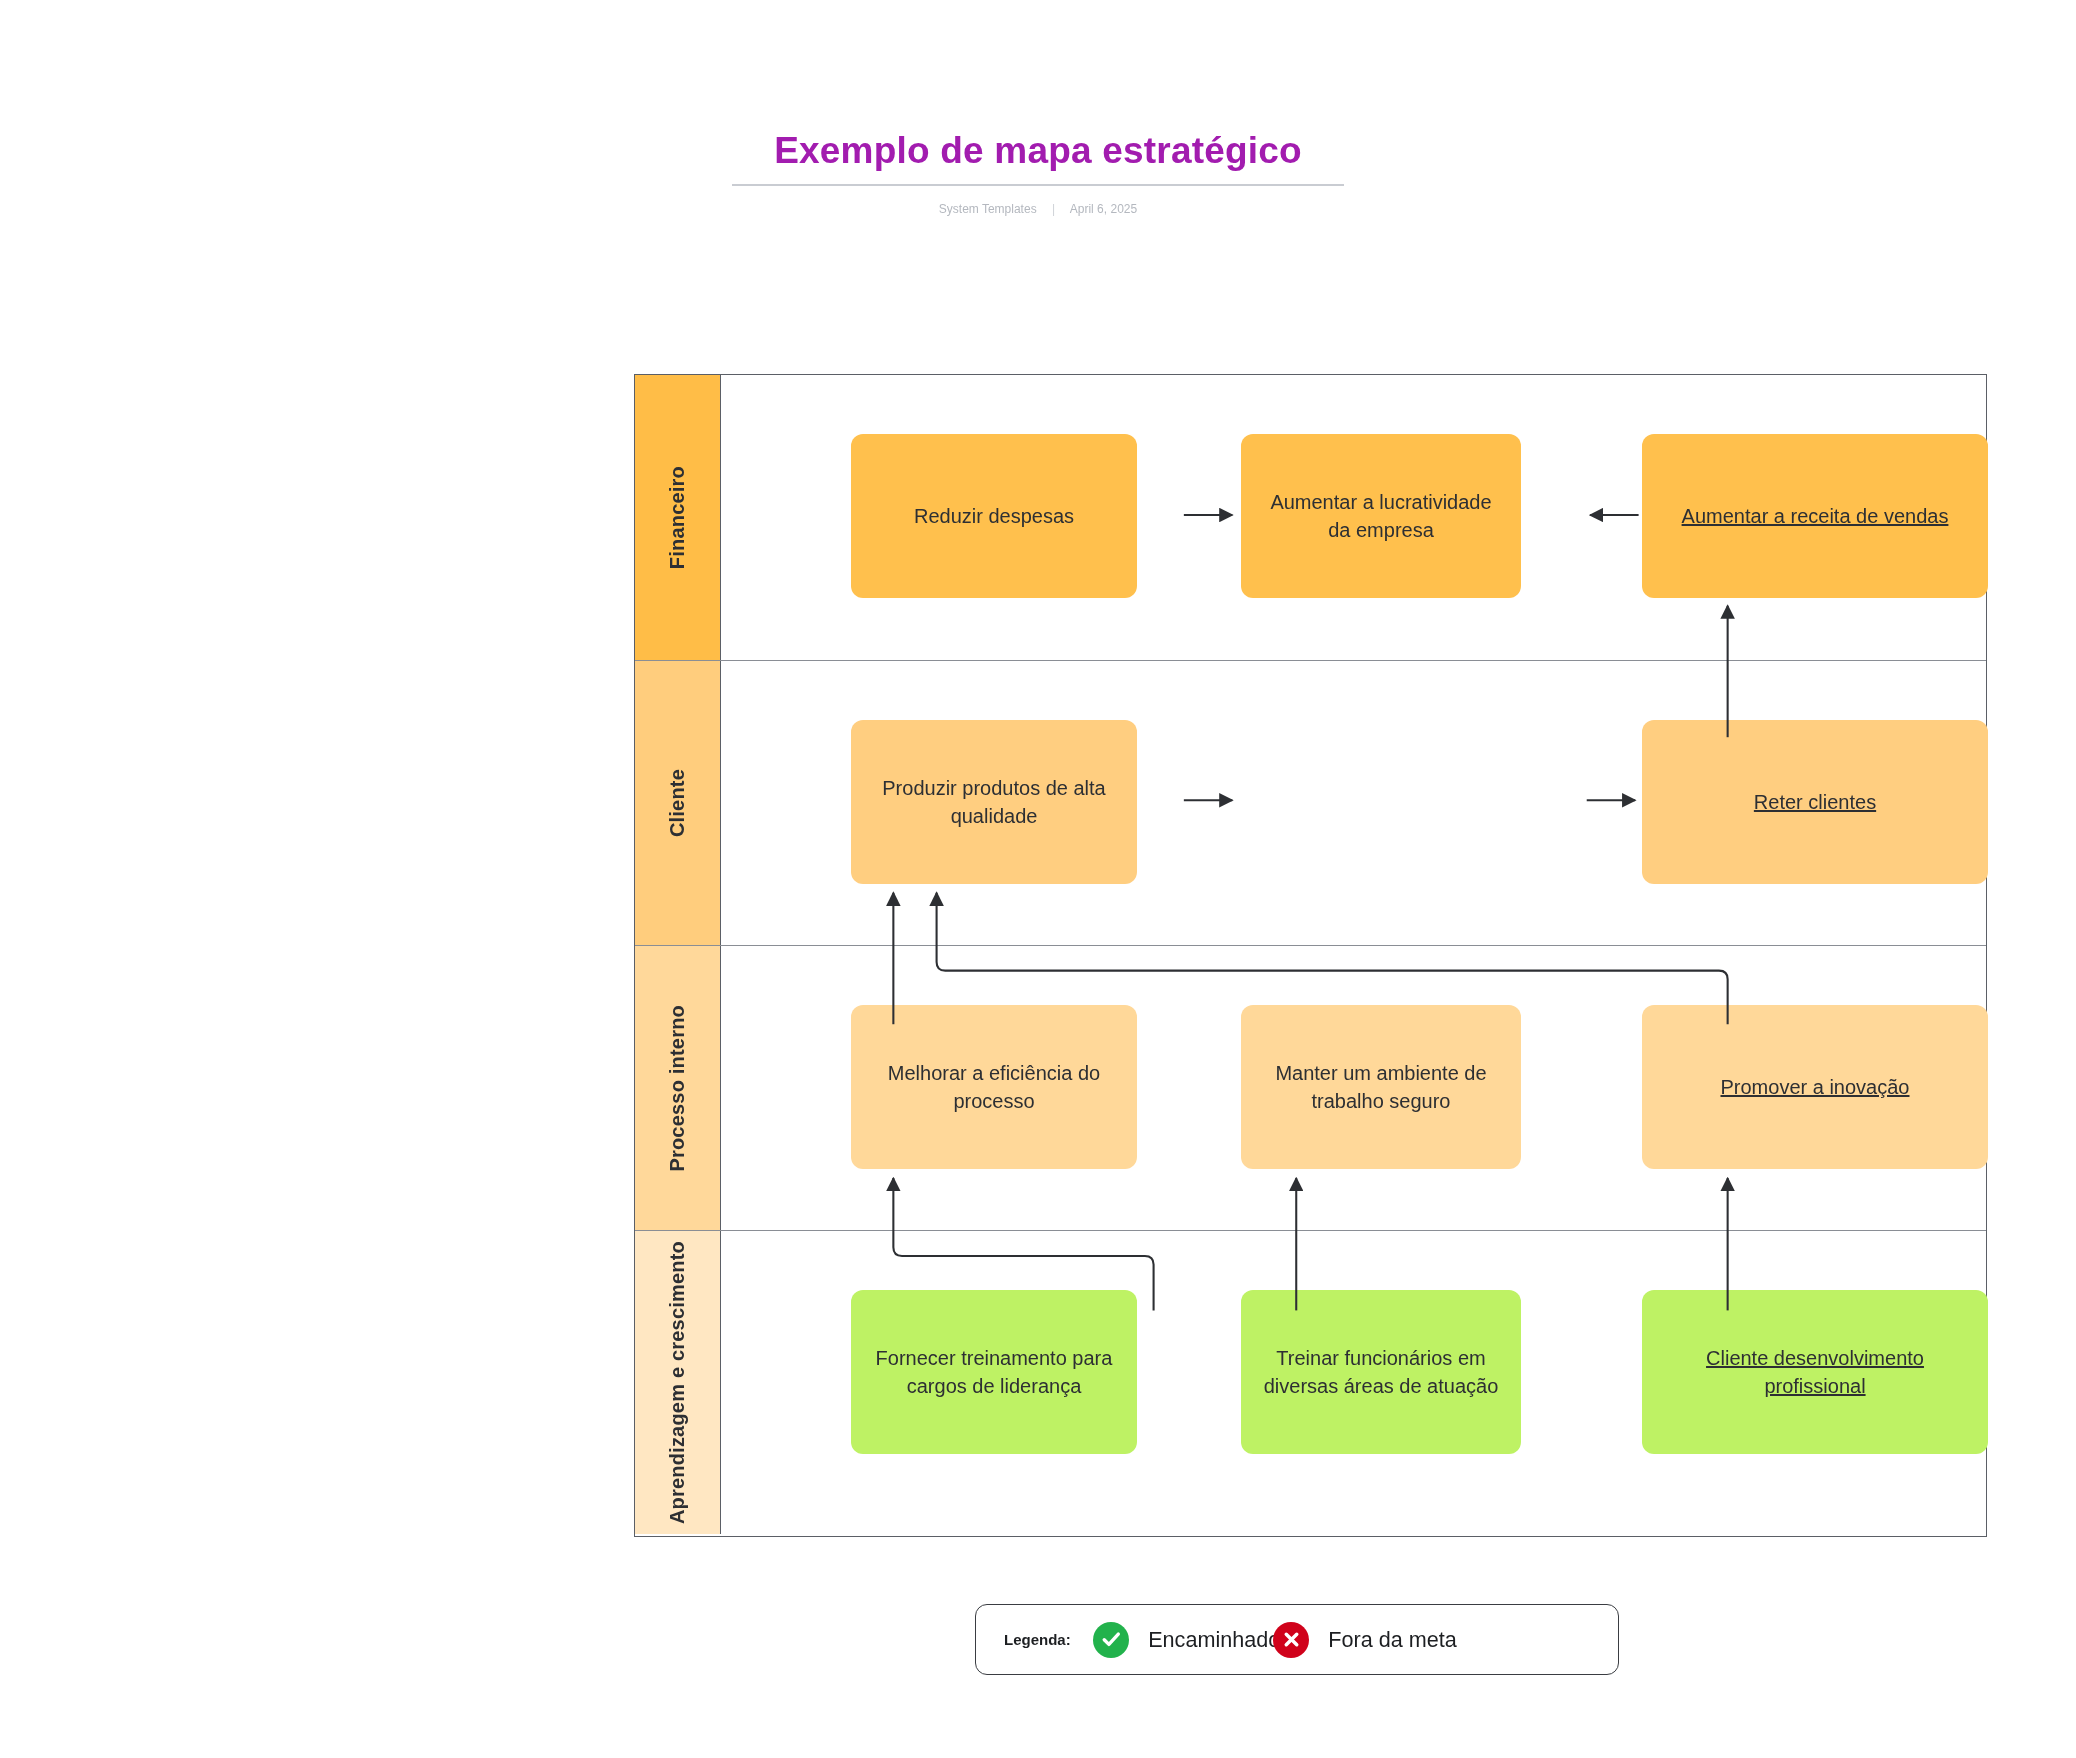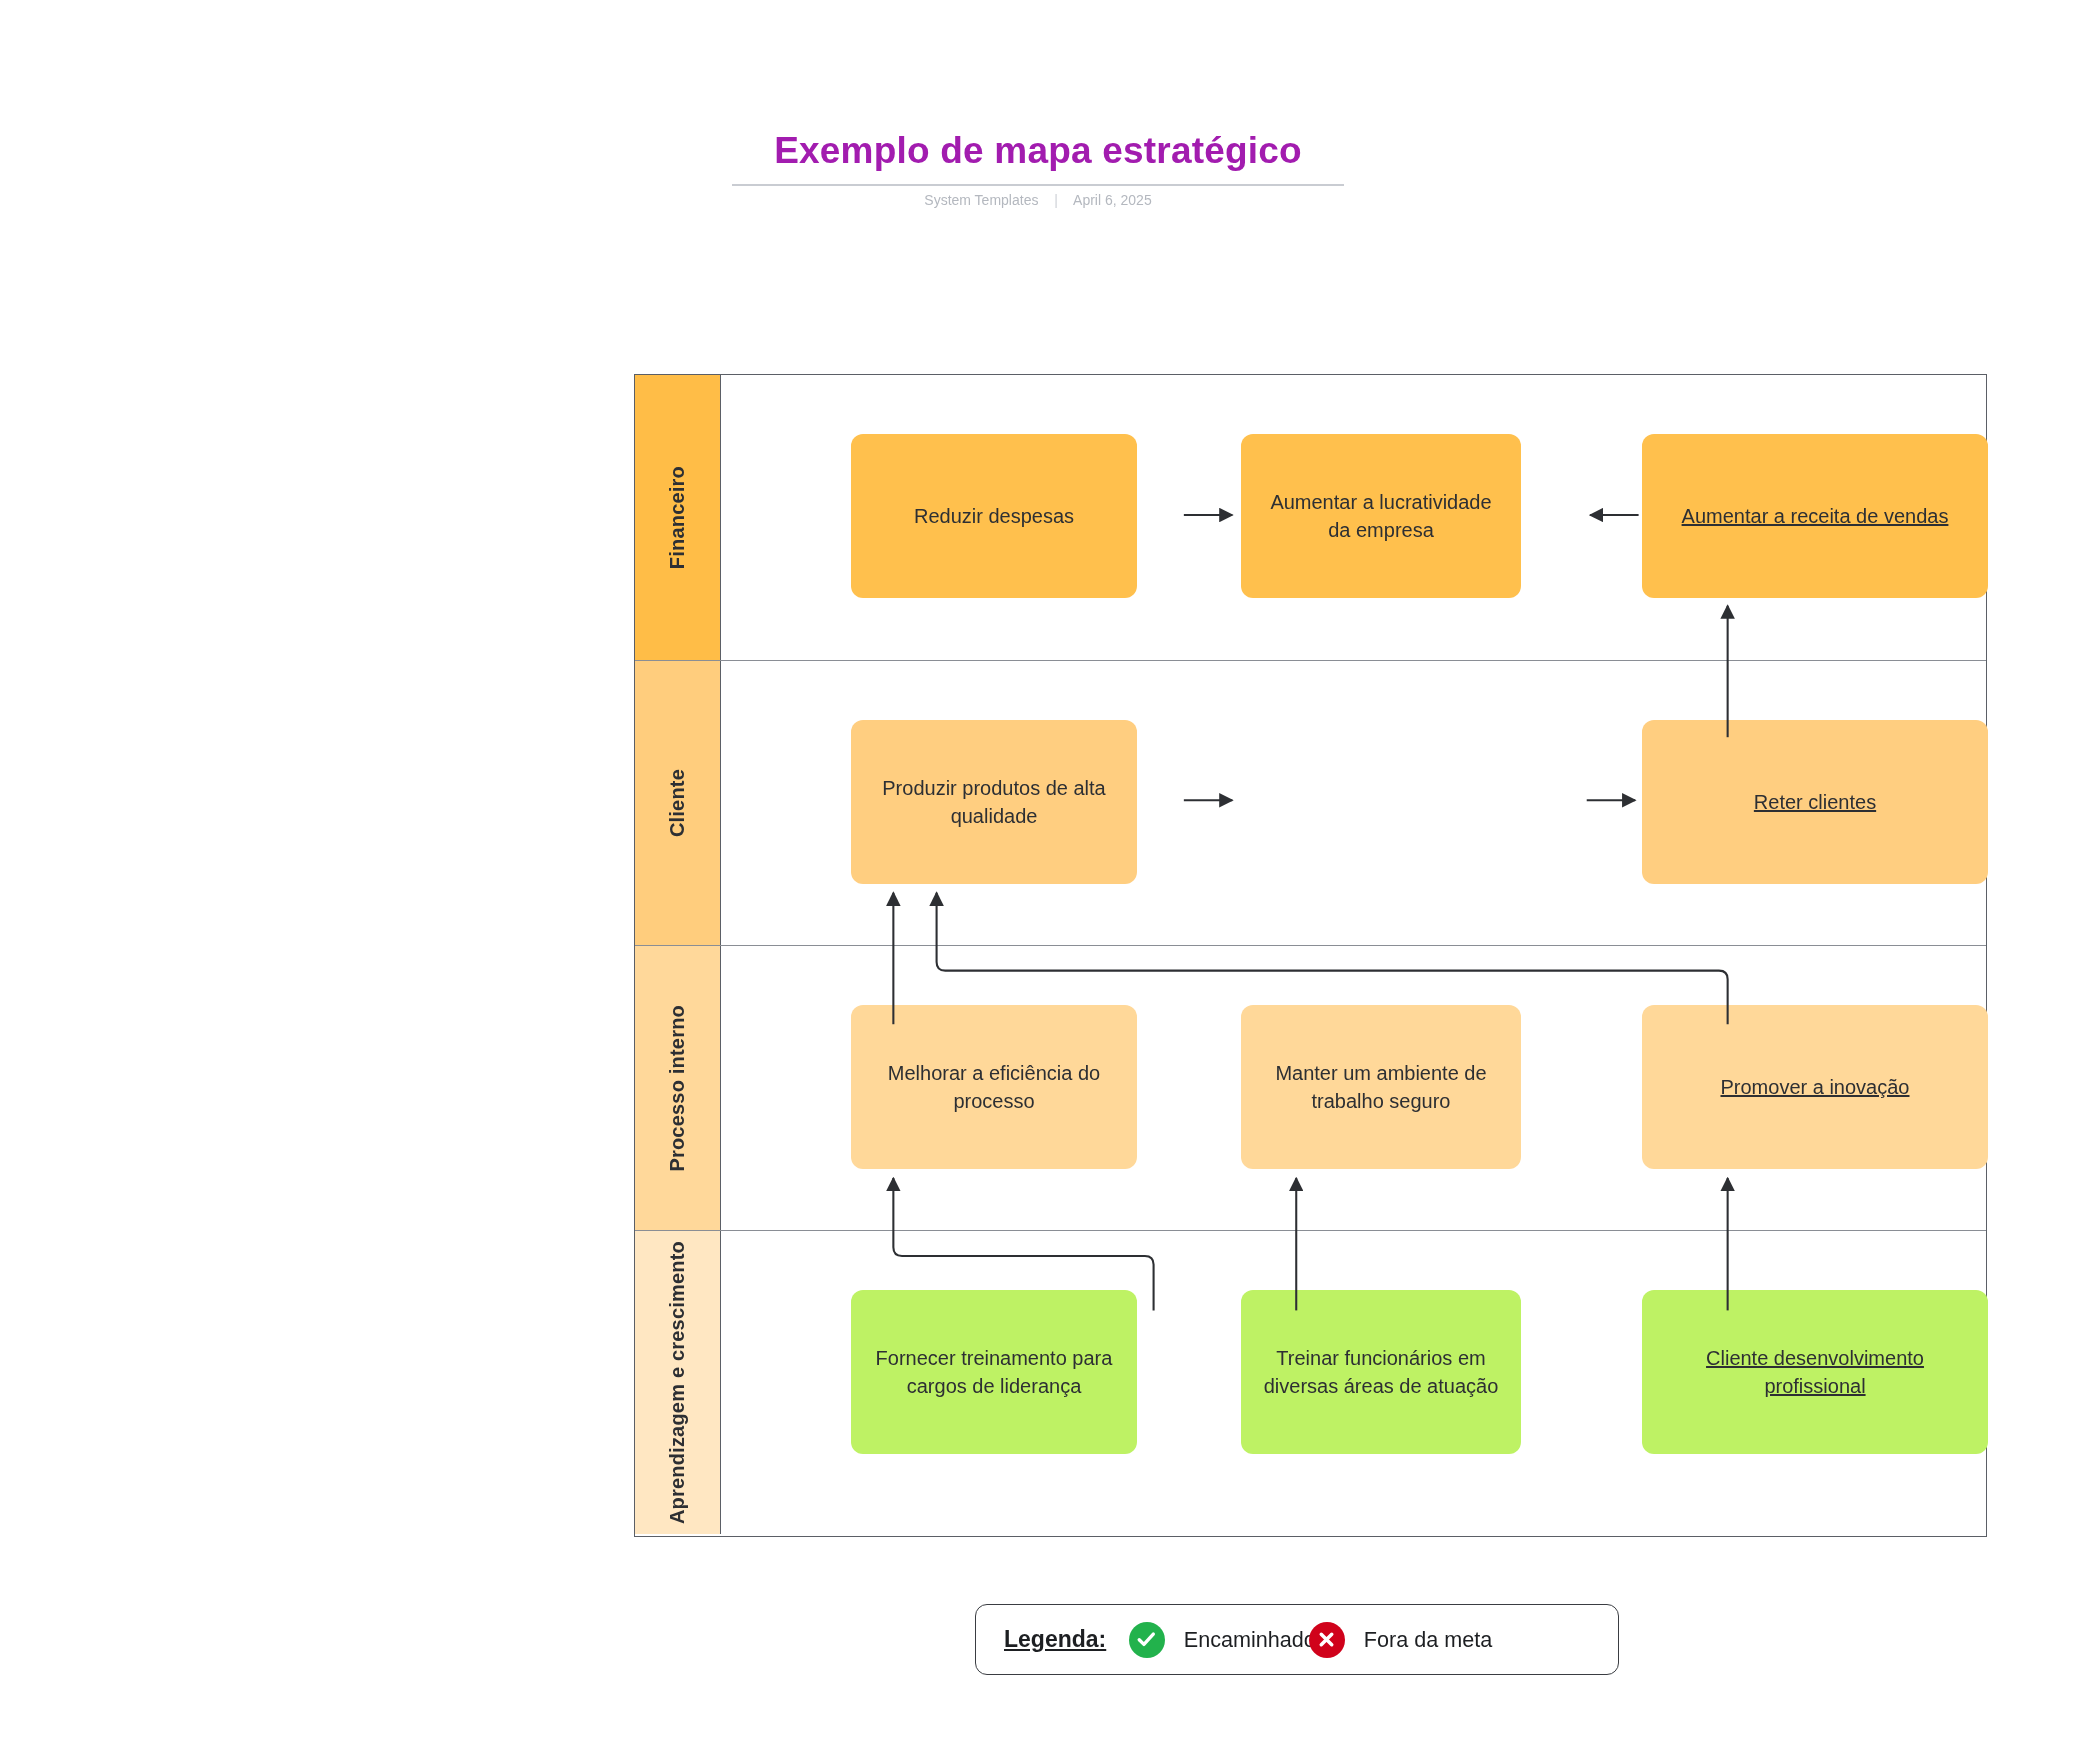--- a/index.html
+++ b/index.html
@@ -11,21 +11,21 @@
     overflow:hidden;
   }
 
   
   .header{position:absolute;left:0;top:130px;width:2076px;text-align:center;}
   .doc-title{
     font-size:37px;font-weight:bold;color:#a21caf;
     letter-spacing:0.2px;display:inline-block;
     padding:0 42px 12px 42px;border-bottom:2.6px solid #c9ccd2;
   }
-  .doc-sub{margin-top:6px;font-size:14px;color:#b4b8bf;}
+  .doc-sub{margin-top:16px;font-size:12px;color:#b4b8bf;}
   .doc-sub .divider{display:inline-block;margin:0 12px;color:#cfd2d8;}
 
   
   .matrix{
     position:absolute;left:634px;top:374px;
     width:1353px;height:1163px;
     border:1.7px solid #5b5f66;
     box-sizing:border-box;
     background:#ffffff;
   }
@@ -75,21 +75,21 @@
   .wires{position:absolute;left:634px;top:374px;width:1353px;height:1163px;pointer-events:none;}
 
   
   .legend{
     position:absolute;left:975px;top:1604px;
     width:644px;height:71px;
     border:1.7px solid #3a3d42;border-radius:12px;
     background:#ffffff;box-sizing:border-box;
     display:flex;align-items:center;
   }
-  .legend-title{font-size:23px;font-weight:bold;color:#1d1f22;margin-left:28px;text-decoration:underline;}
+  .legend-title{font-size:15px;font-weight:bold;color:#1d1f22;margin-left:28px;}
   .badge{width:36px;height:36px;border-radius:50%;flex:0 0 36px;
          display:flex;align-items:center;justify-content:center;position:relative;}
   .badge.ok{background:#22b24c;margin-left:22.5px;}
   .badge.bad{background:#d0021b;margin-left:-7px;z-index:3;}
   .legend-text{font-size:21.6px;color:#1d1f22;margin-left:19px;white-space:nowrap;}
   .legend-text.ok-text{margin-right:0;}
 </style>
 </head>
 <body>
 

